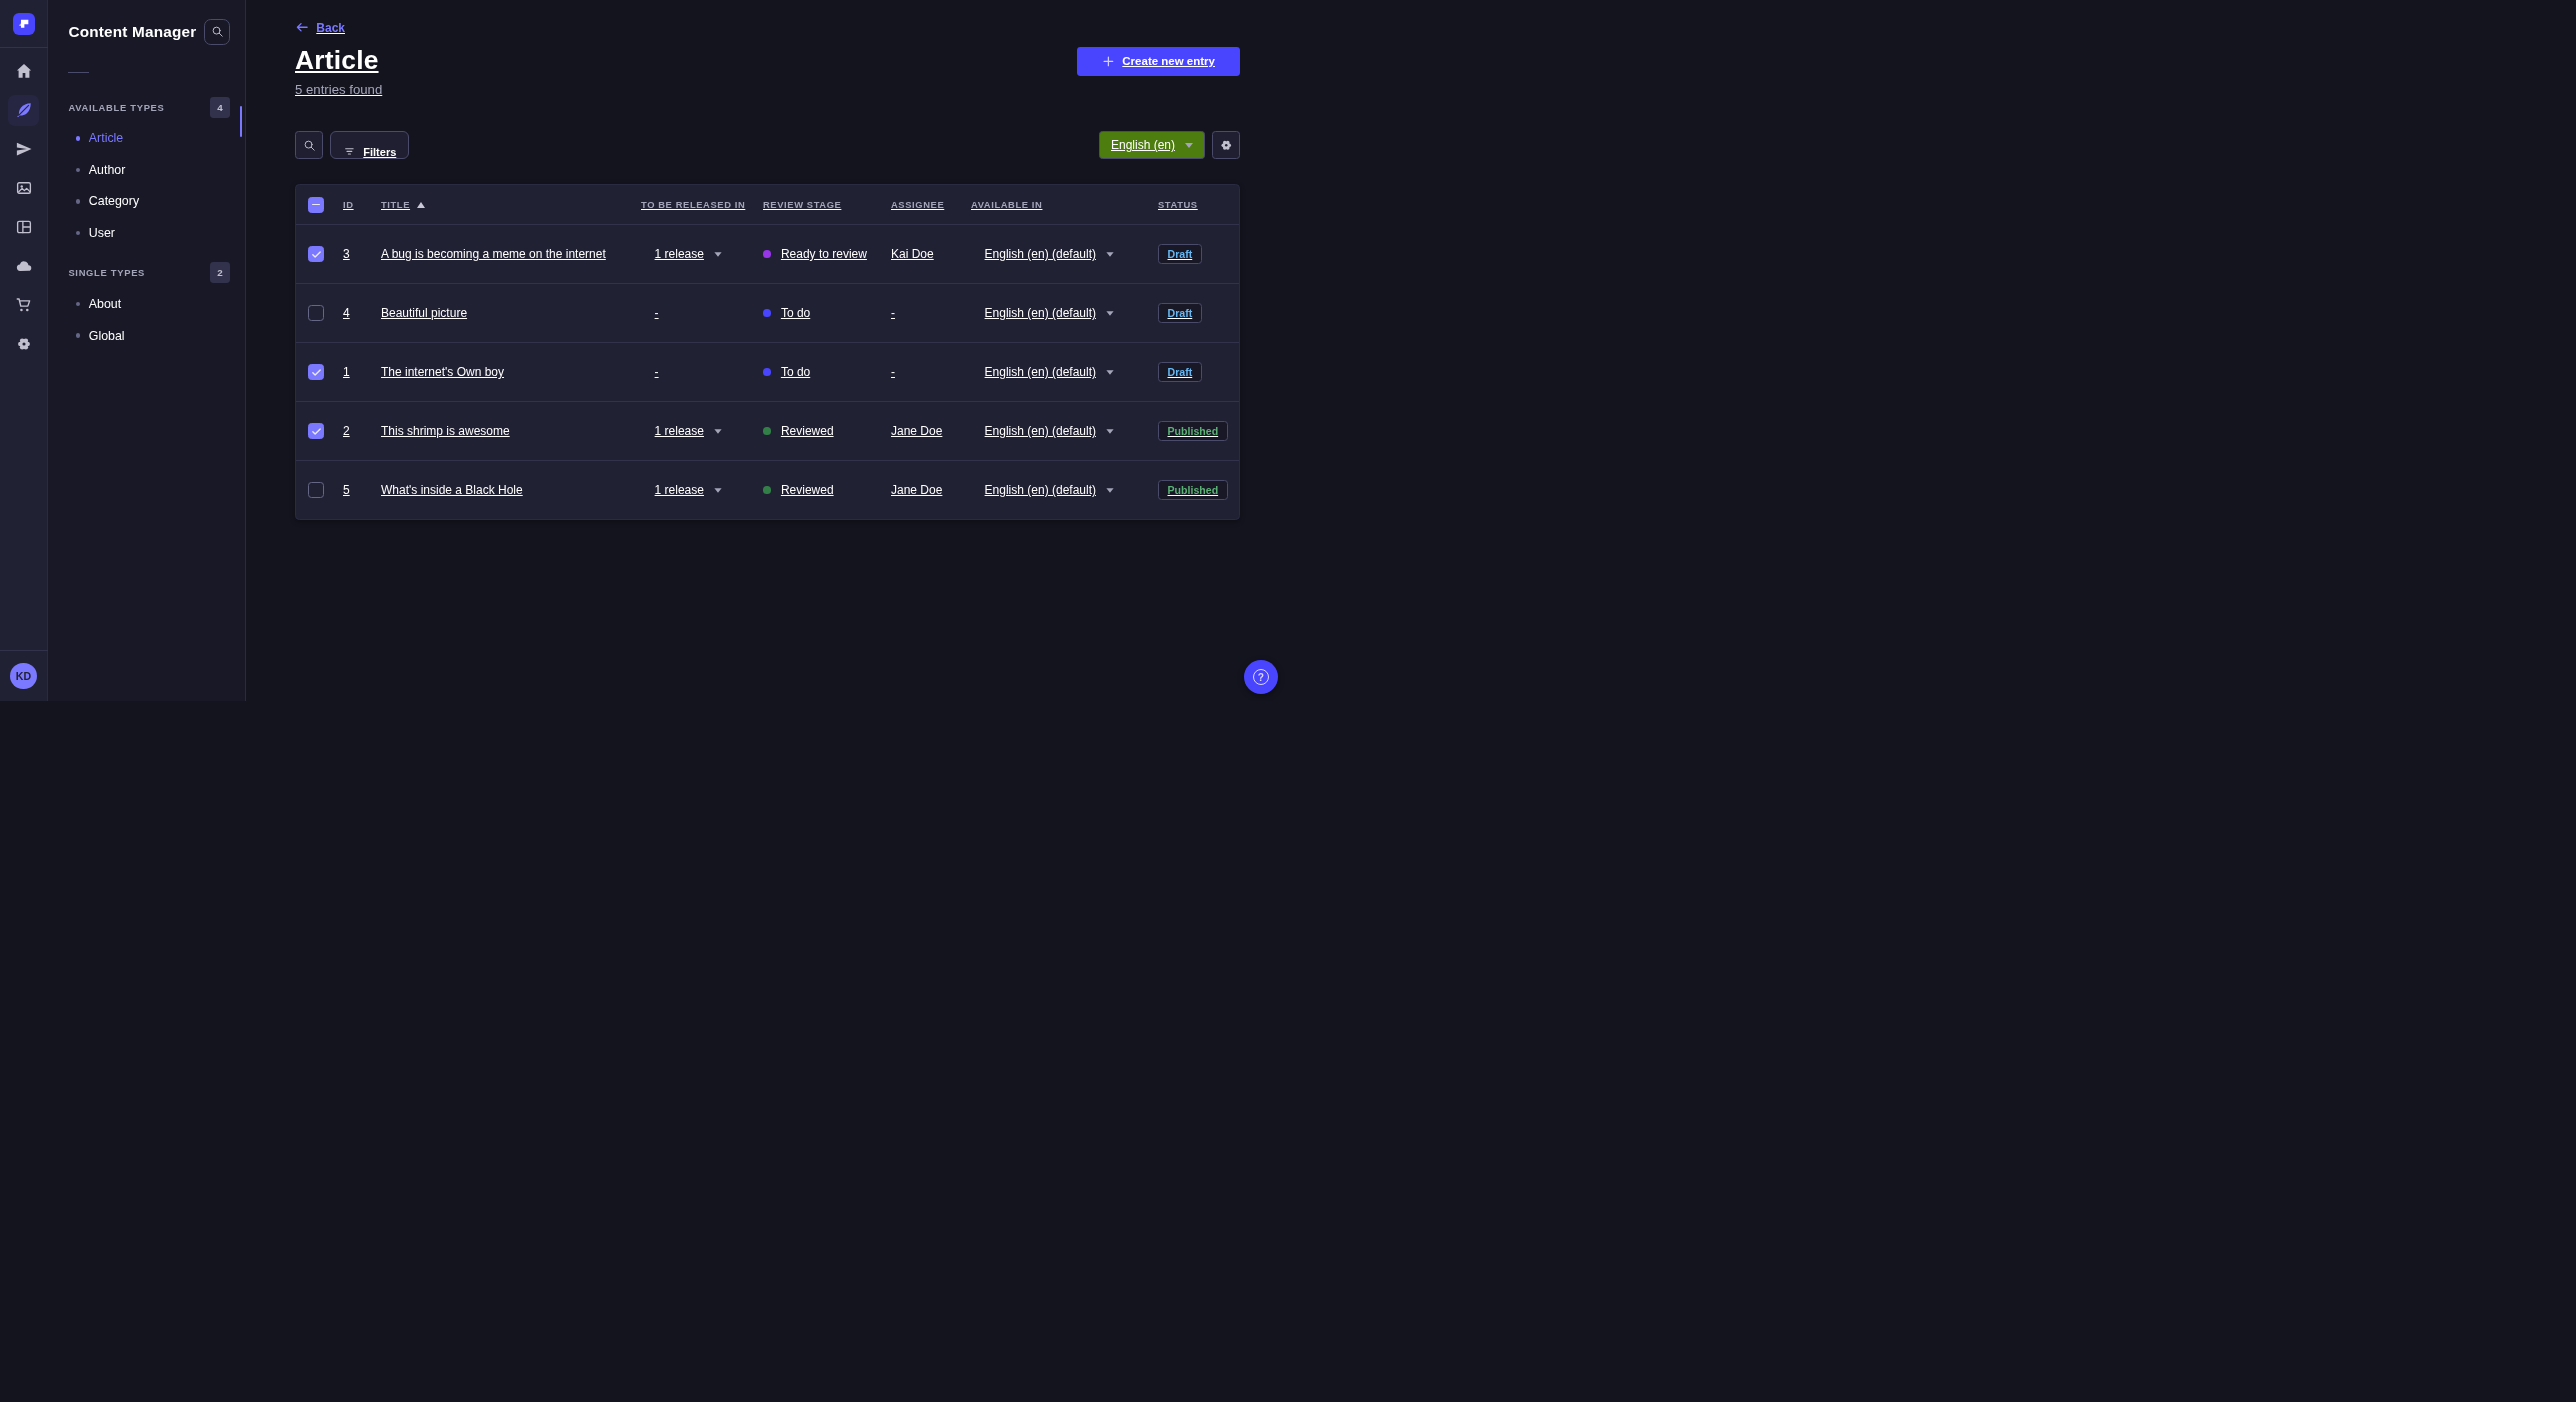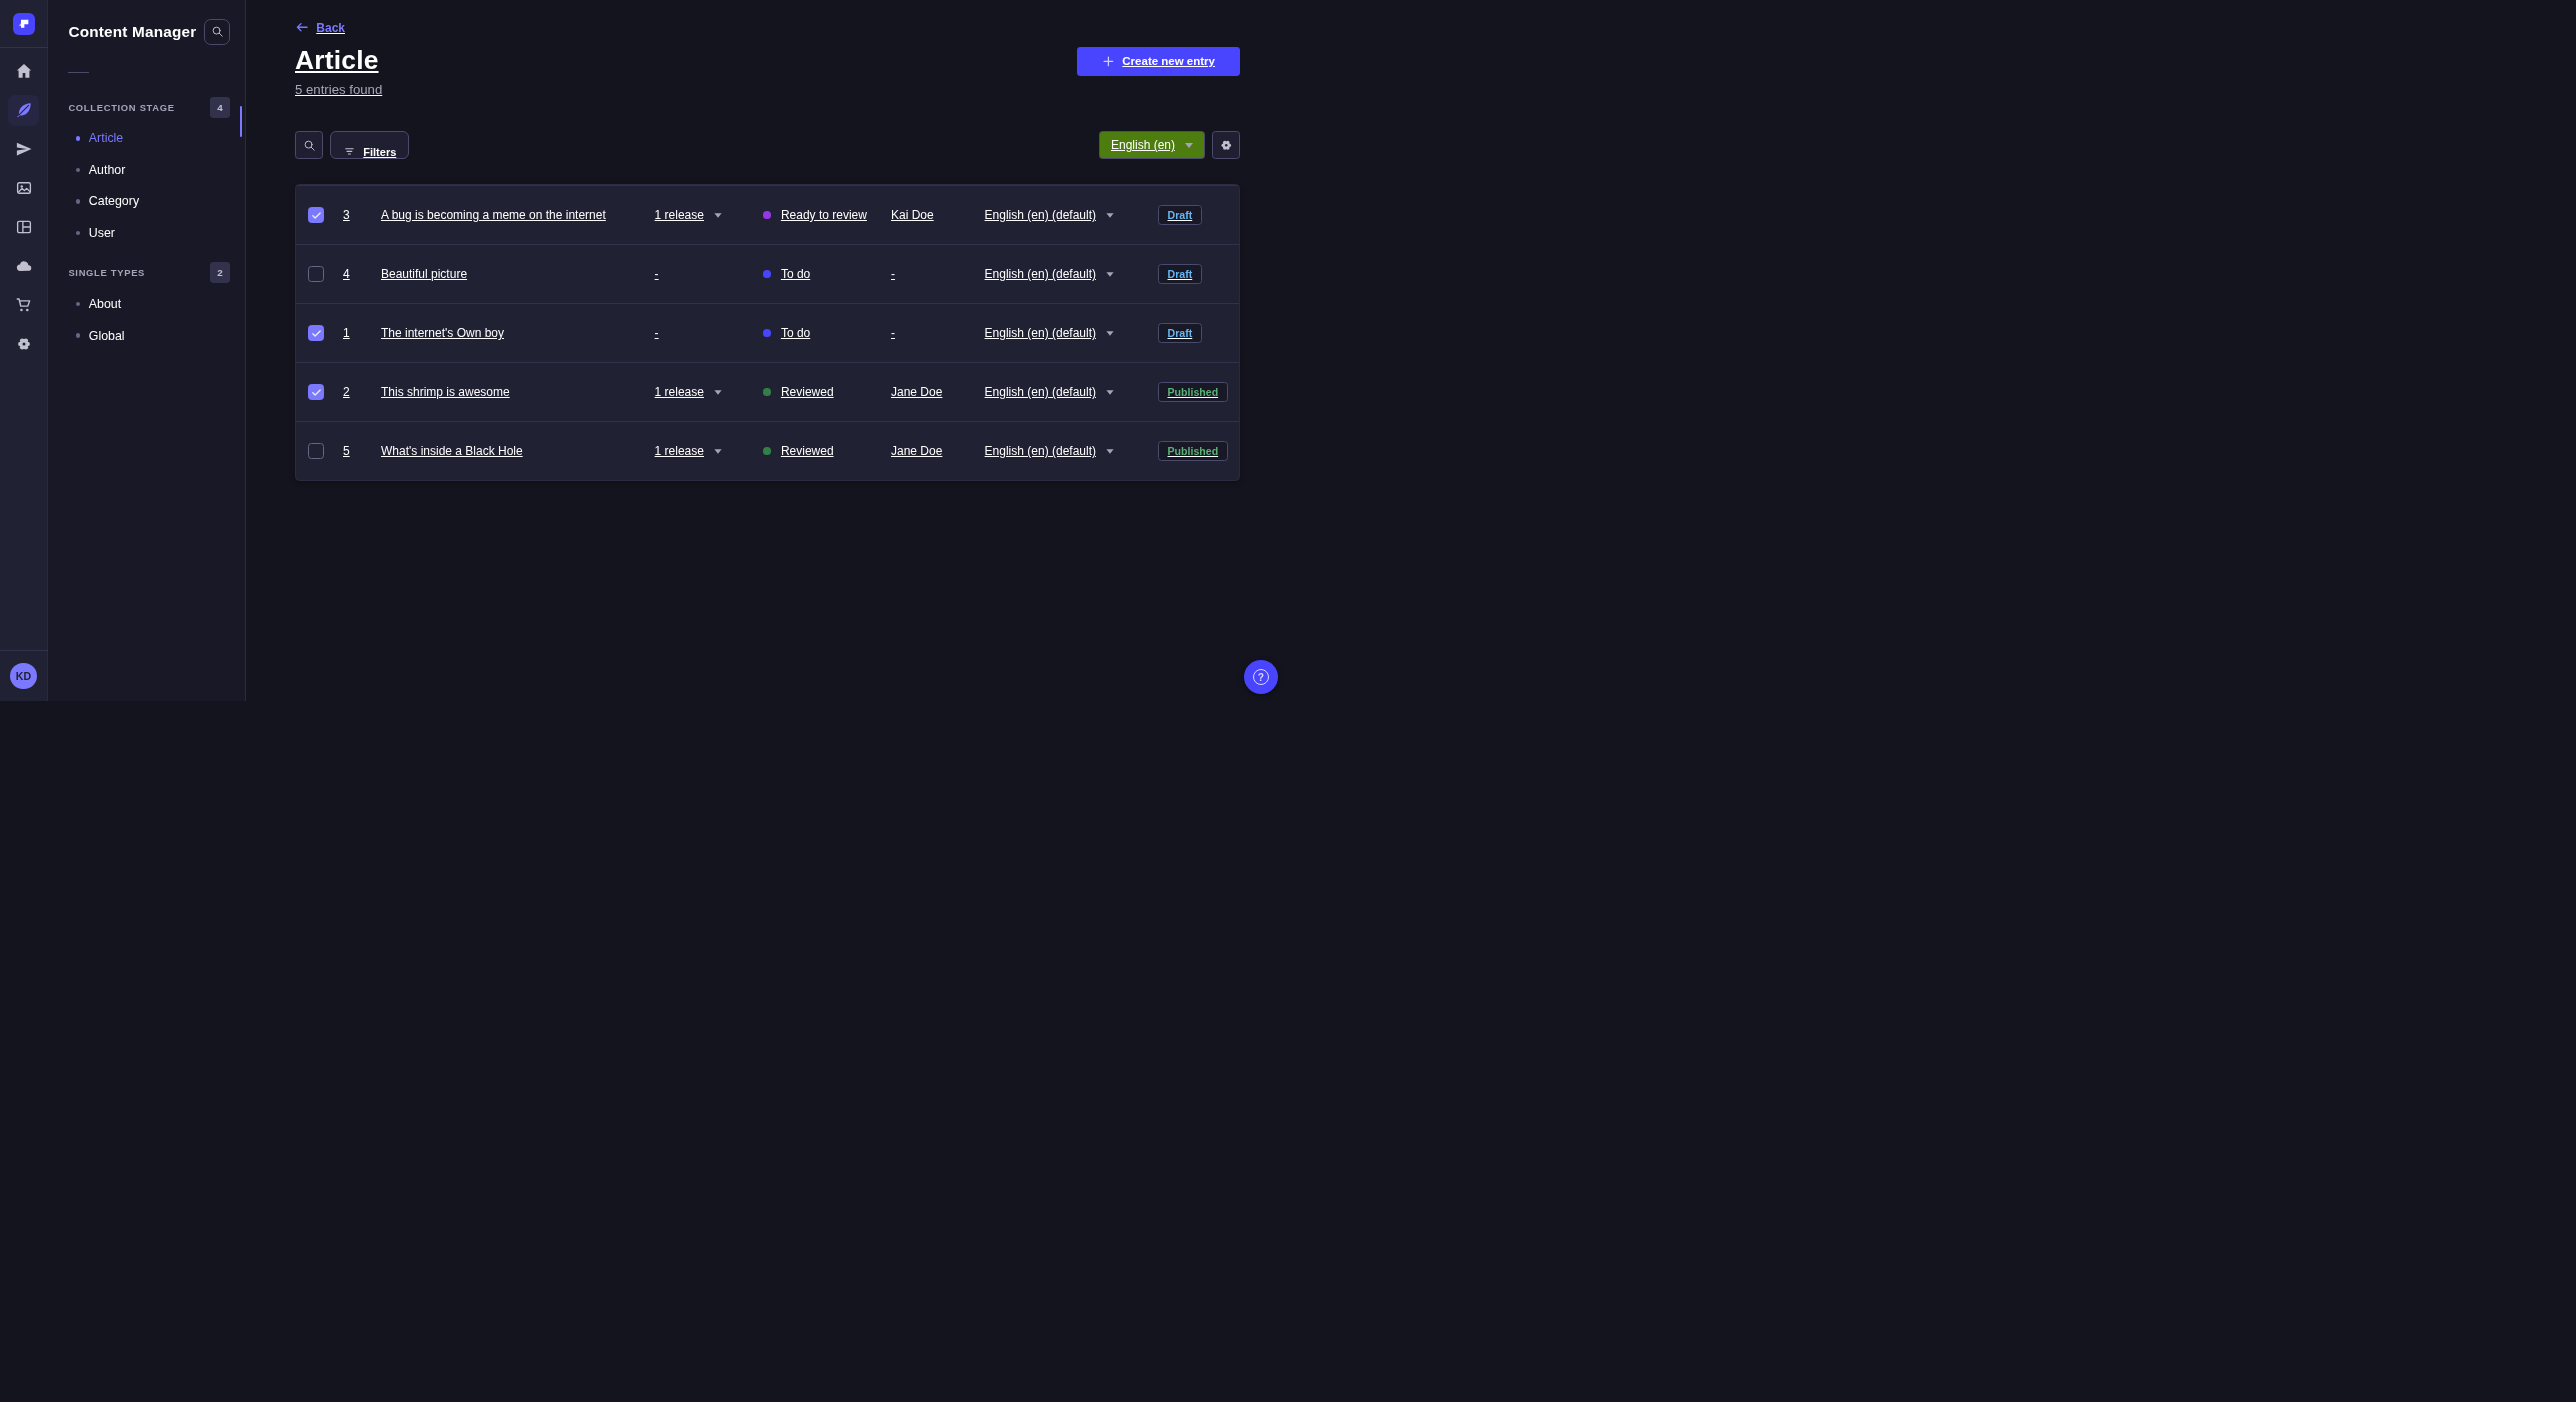--- a/index.html
+++ b/index.html
@@ -186,21 +186,21 @@
       <div class="icon-btn-sq">
         <svg class="stroke-ic" width="12.8" height="12.8" viewBox="0 0 24 24">
           <circle cx="10.5" cy="10.5" r="6.5"></circle>
             <path d="M15.5 15.5L21 21"></path>
           </svg>
       </div>
     </div>
     <div class="mini-divider"></div>
     <div id="subnav-sections">
         <div class="section-head">
-          <span class="section-label">COLLECTION STAGE</span>
+          <span class="section-label">AVAILABLE TYPES</span>
           <span class="section-badge">4</span>
         </div>
         <div class="subnav-items">
           <div class="subnav-item active">
             <span class="bullet"></span>
             <span>Article</span>
           </div>
           <div class="subnav-item">
             <span class="bullet"></span>
             <span>Author</span>
@@ -290,20 +290,37 @@
               <circle cx="12" cy="12" r="4.6"></circle>
               </g>
             <circle cx="12" cy="12" r="2.1" fill="#1f1f31"></circle>
             </svg>
         </button>
       </div>
     </div>
 
 
     <div class="card">
+      <div class="grid-row thead">
+        <div class="cell pad-cb">
+          <span class="checkbox on">
+              <span class="dash"></span>
+            </span>
+        </div>
+        <div class="th">ID</div>
+        <div class="th">
+          <span>TITLE</span>
+          <span class="sort-up"></span>
+        </div>
+        <div class="th">TO BE RELEASED IN</div>
+        <div class="th">REVIEW STAGE</div>
+        <div class="th">ASSIGNEE</div>
+        <div class="th">AVAILABLE IN</div>
+        <div class="th">STATUS</div>
+      </div>
       <div id="table-body">
           <div class="grid-row trow">
             <div class="cell pad-cb">
               <span class="checkbox on">
                 <svg viewBox="0 0 24 24" width="11" height="11">
                   <path d="M4 12.5l5 5L20 6.5" fill="none" stroke="#eaeaef" stroke-width="3" stroke-linecap="round" stroke-linejoin="round"></path>
                 </svg>
               </span>
             </div>
             <div class="cell">3</div>

